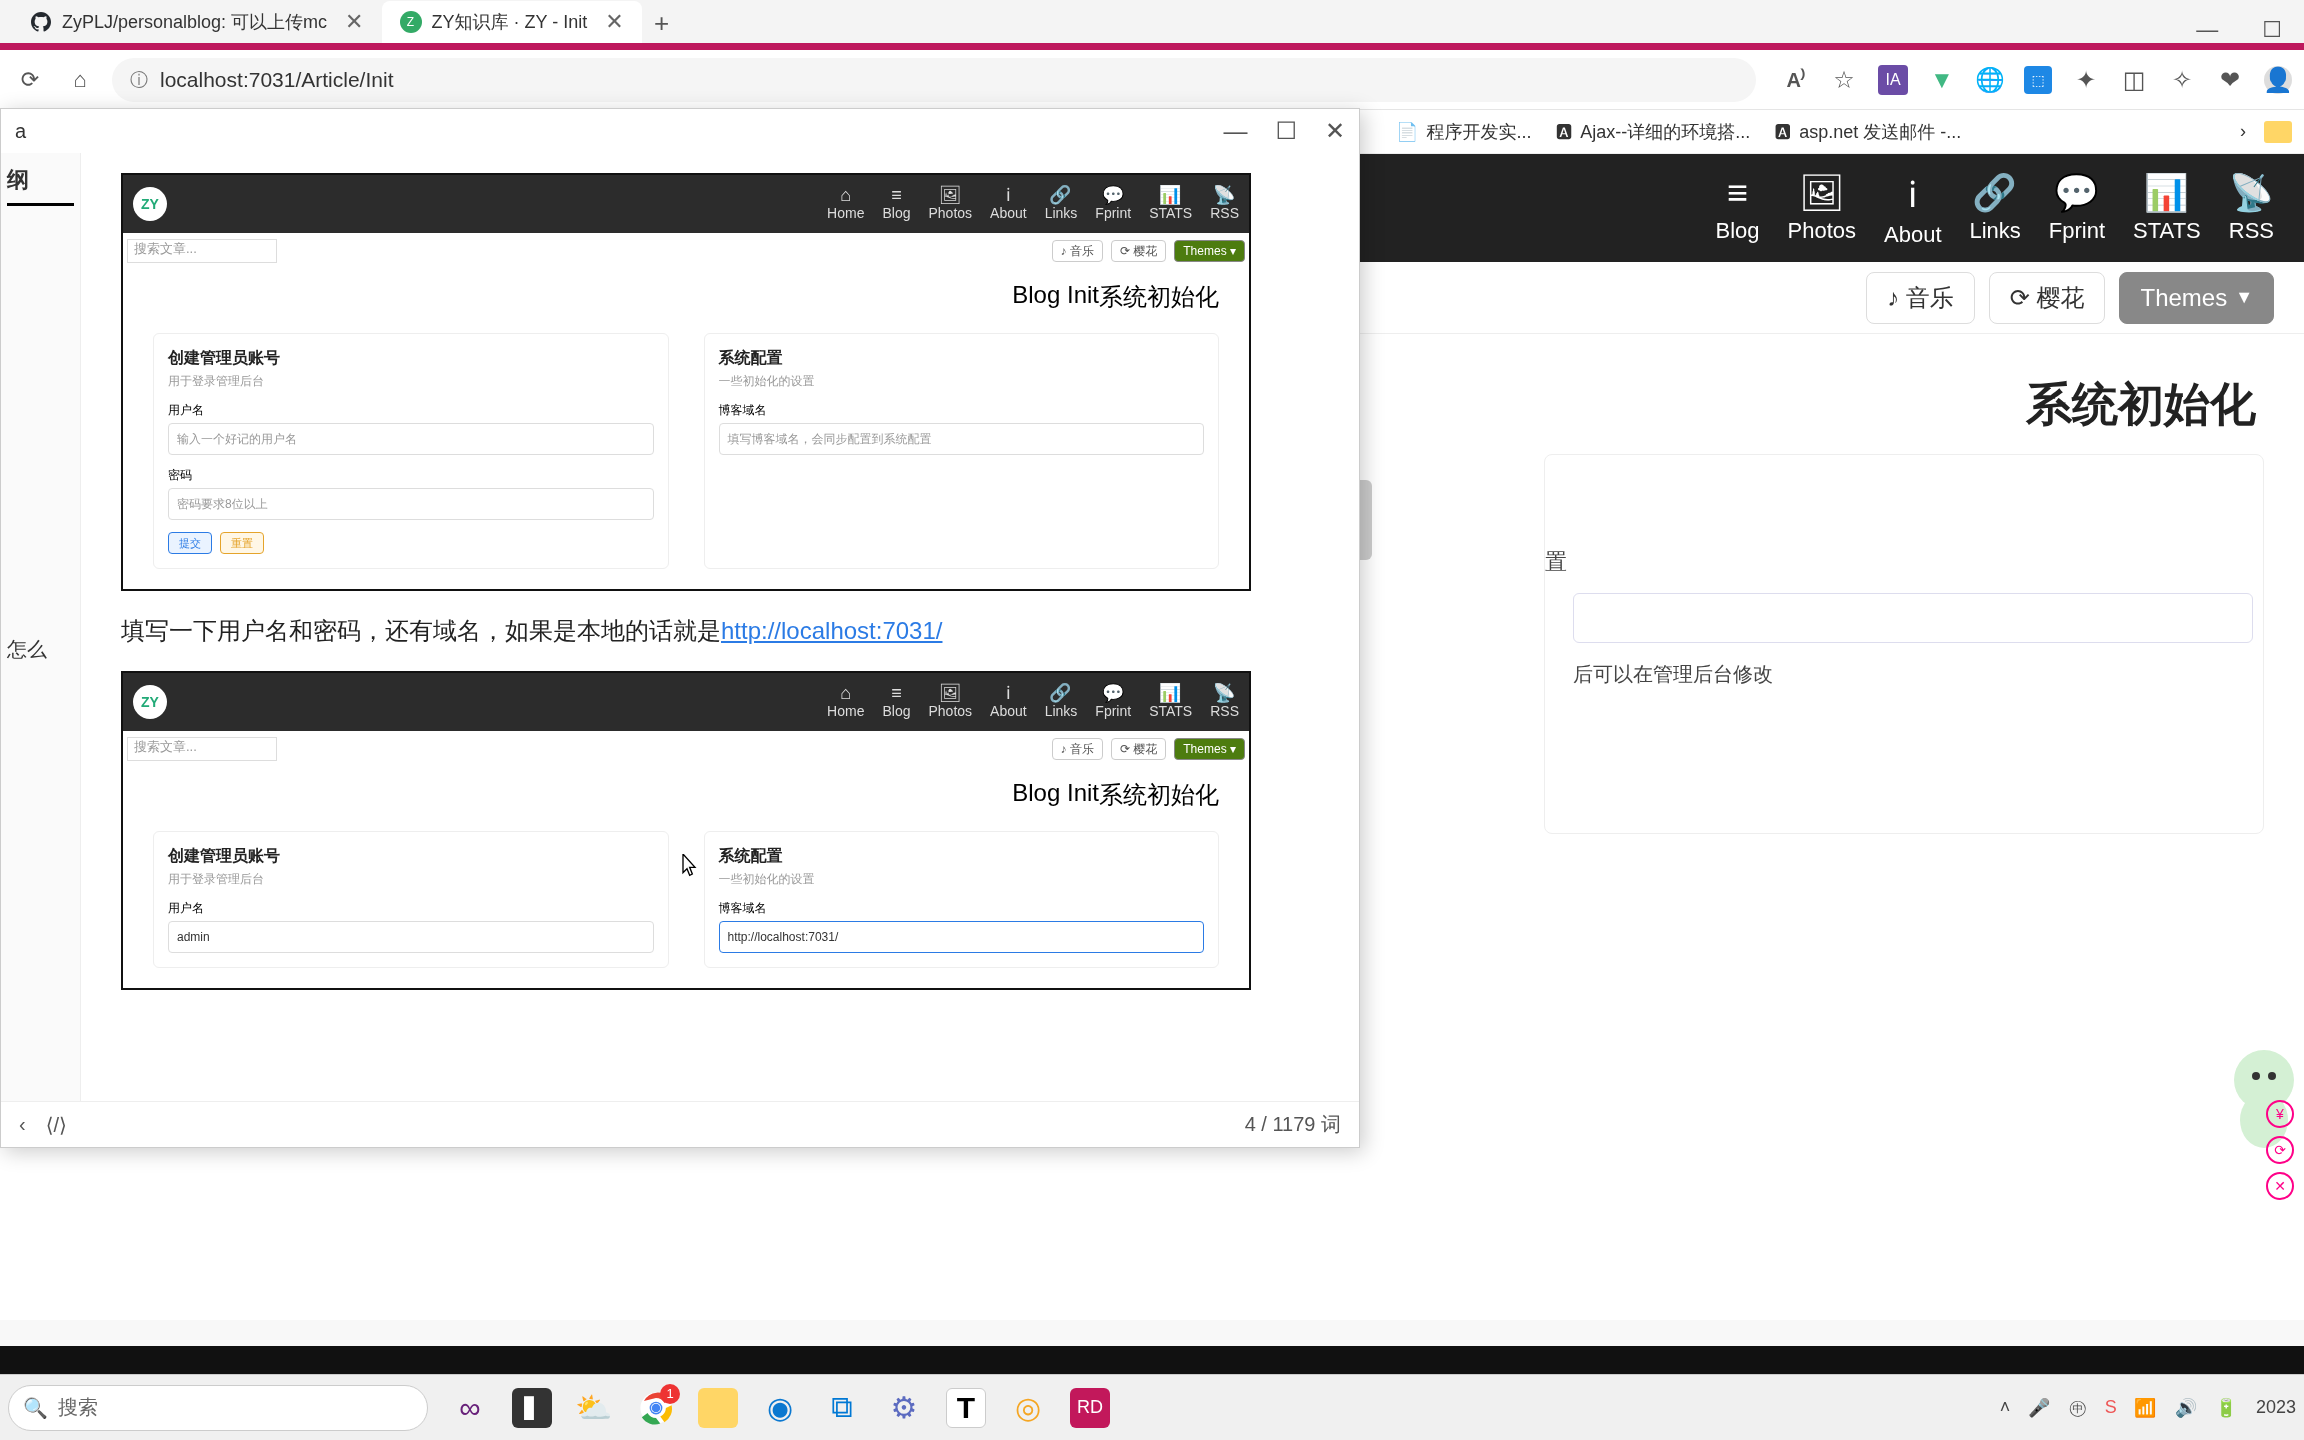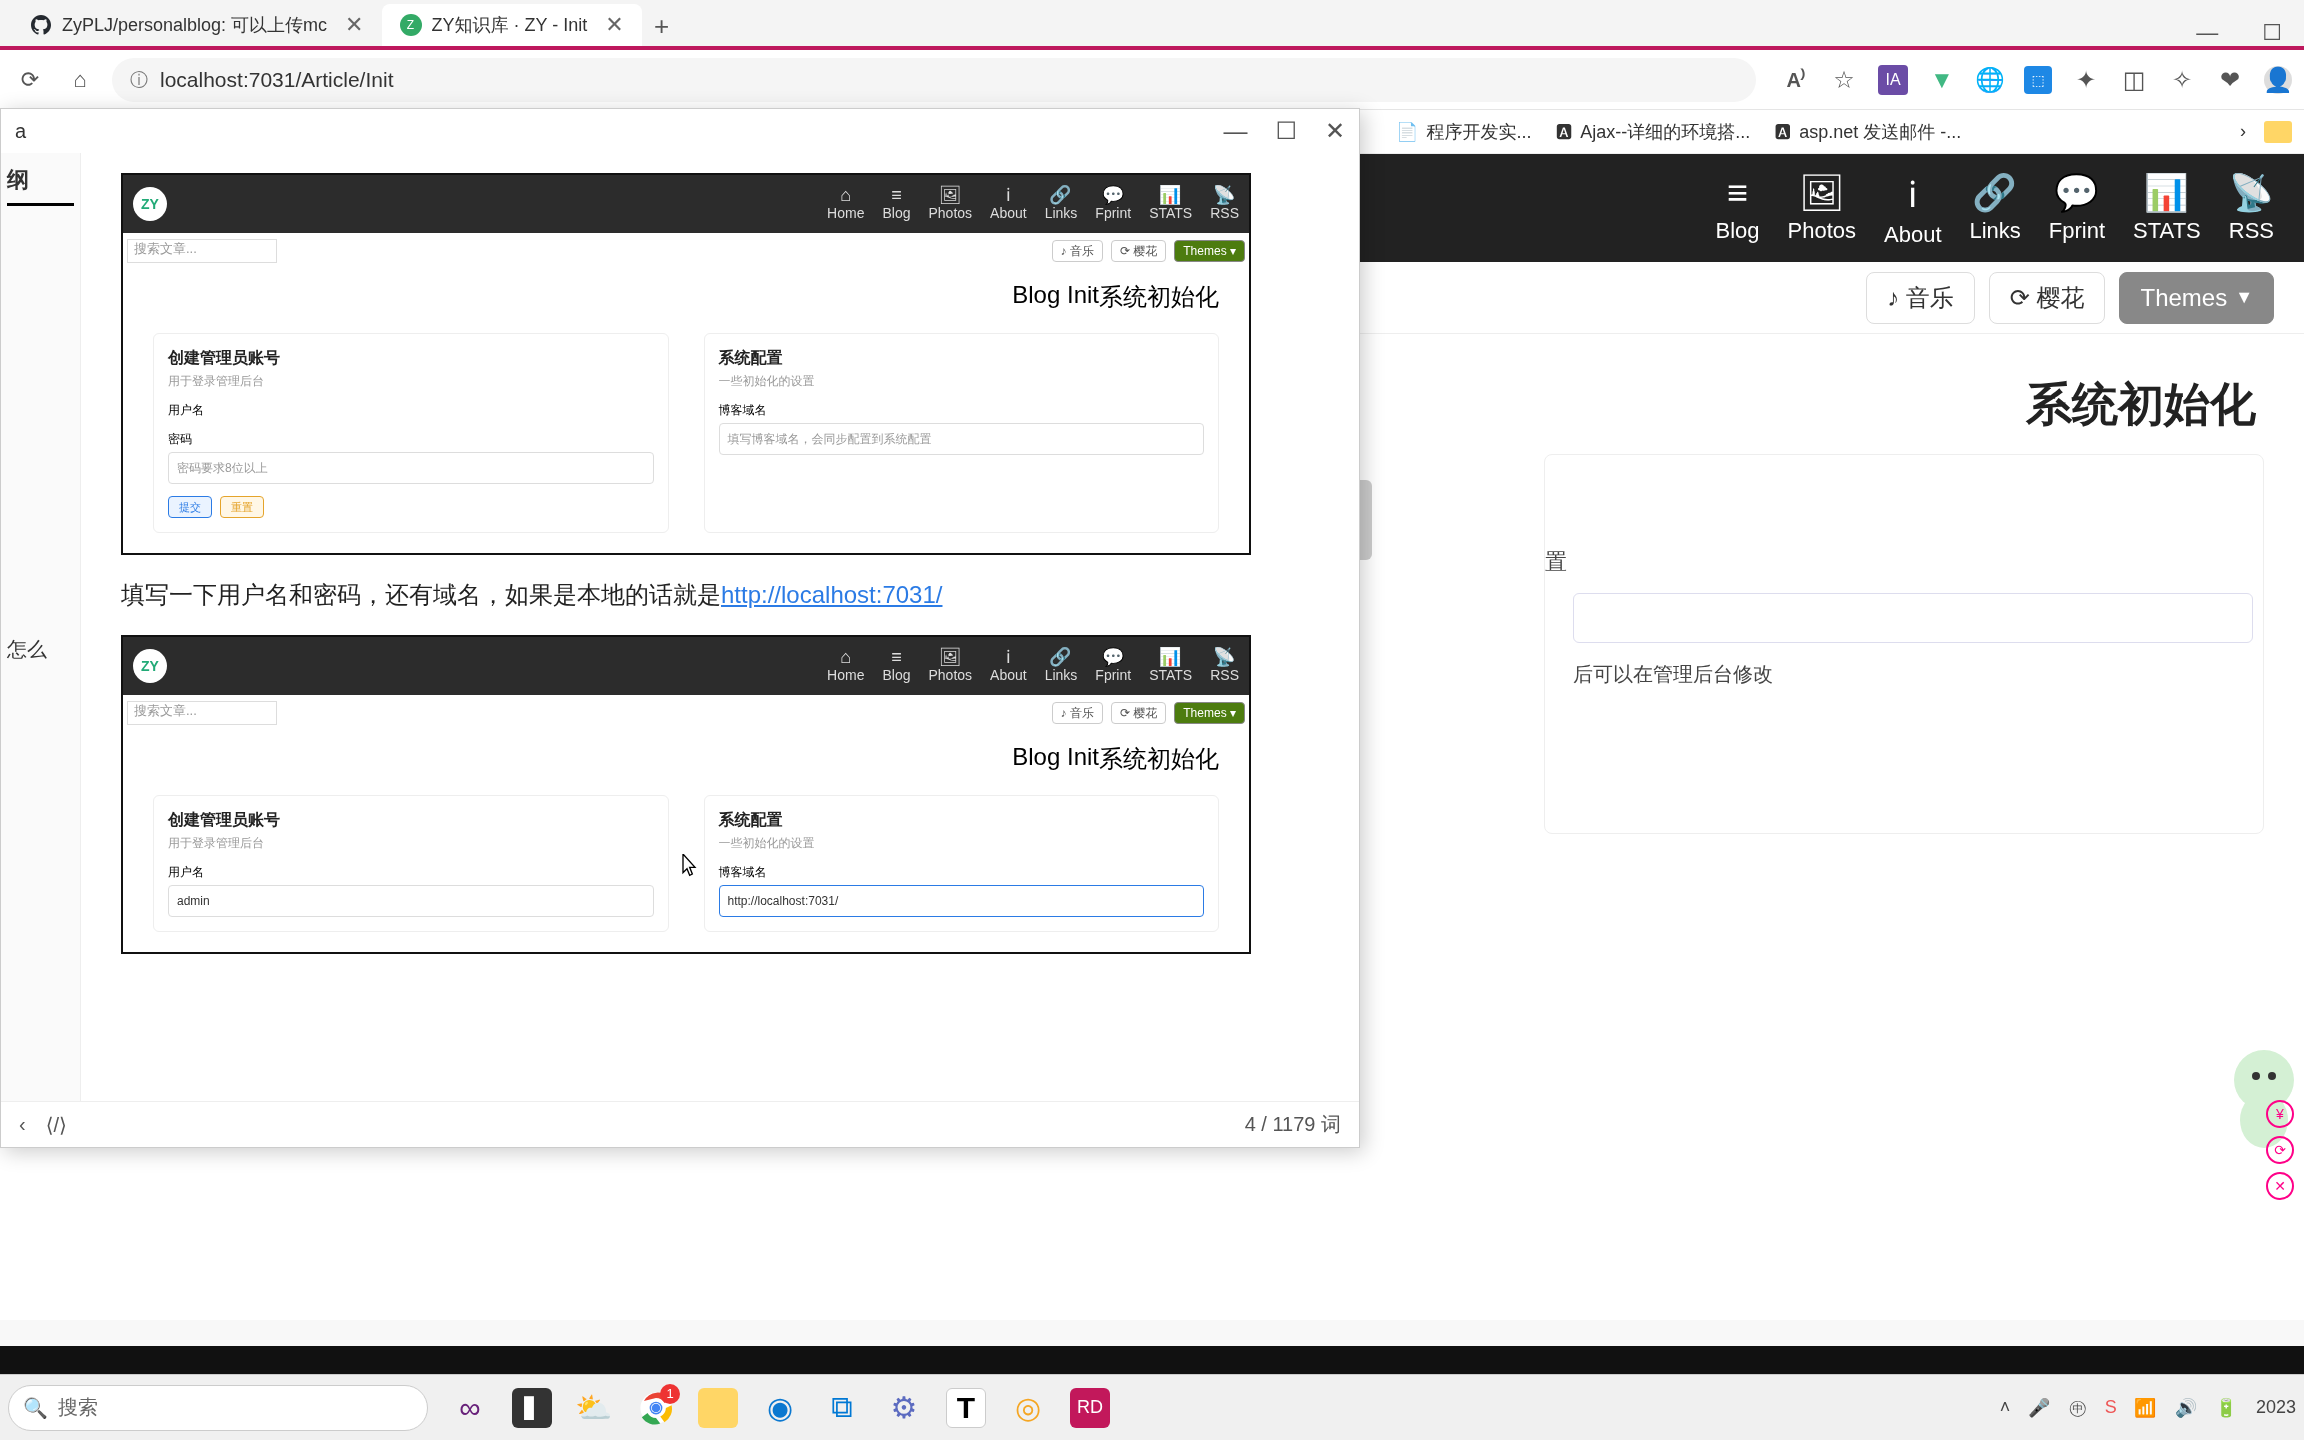--- a/index.html
+++ b/index.html
@@ -1,19 +1,19 @@
 <!DOCTYPE html>
 <html><head>
 <meta charset="utf-8">
 <style>
 * { box-sizing: border-box; margin: 0; padding: 0; }
 body { font-family: "Microsoft YaHei", Arial, sans-serif; background: #f8f8f8; overflow: hidden; width: 2304px; height: 1440px; position: relative; }
 
 
-.browser-tabs { height: 50px; background: #f4f4f4; display: flex; align-items: end; padding-left: 12px; border-bottom: 4px solid #be185d; }
+.browser-tabs { height: 50px; background: #f4f4f4; display: flex; align-items: end; padding-left: 12px; border-bottom: 7px solid #be185d; }
 .tab { height: 42px; padding: 0 18px; display: flex; align-items: center; gap: 10px; font-size: 18px; color: #333; border-radius: 8px 8px 0 0; max-width: 380px; position: relative; }
 .tab.active { background: #fff; }
 .favicon { width: 22px; height: 22px; display: inline-flex; align-items: center; justify-content: center; }
 .tab-close { font-size: 22px; color: #666; margin-left: 8px; }
 .new-tab { width: 40px; height: 40px; display: flex; align-items: center; justify-content: center; font-size: 26px; color: #555; }
 
 .browser-toolbar { height: 60px; background: #fff; display: flex; align-items: center; padding: 0 12px; gap: 14px; border-bottom: 1px solid #e5e5e5; }
 .tb-btn { width: 36px; height: 36px; display: flex; align-items: center; justify-content: center; color: #555; font-size: 22px; border-radius: 4px; }
 .addr { flex: 1; height: 44px; background: #f5f5f5; border-radius: 22px; display: flex; align-items: center; padding: 0 18px; gap: 12px; font-size: 21px; color: #333; }
 .addr-lock { font-size: 18px; color: #777; }
@@ -259,20 +259,21 @@
         </div>
         <div class="shot-h">
           <span>Blog Init</span>
           <span>系统初始化</span>
         </div>
         <div class="shot-cards">
           <div class="scard">
             <h4>创建管理员账号</h4>
             <div class="sub">用于登录管理后台</div>
             <div class="slabel">用户名</div>
+            <div class="sinput">输入一个好记的用户名</div>
             <div class="slabel">密码</div>
             <div class="sinput">密码要求8位以上</div>
             <div class="sbtns">
               <div class="sb sb1">提交</div>
               <div class="sb sb2">重置</div>
             </div>
           </div>
           <div class="scard">
             <h4>系统配置</h4>
             <div class="sub">一些初始化的设置</div>

